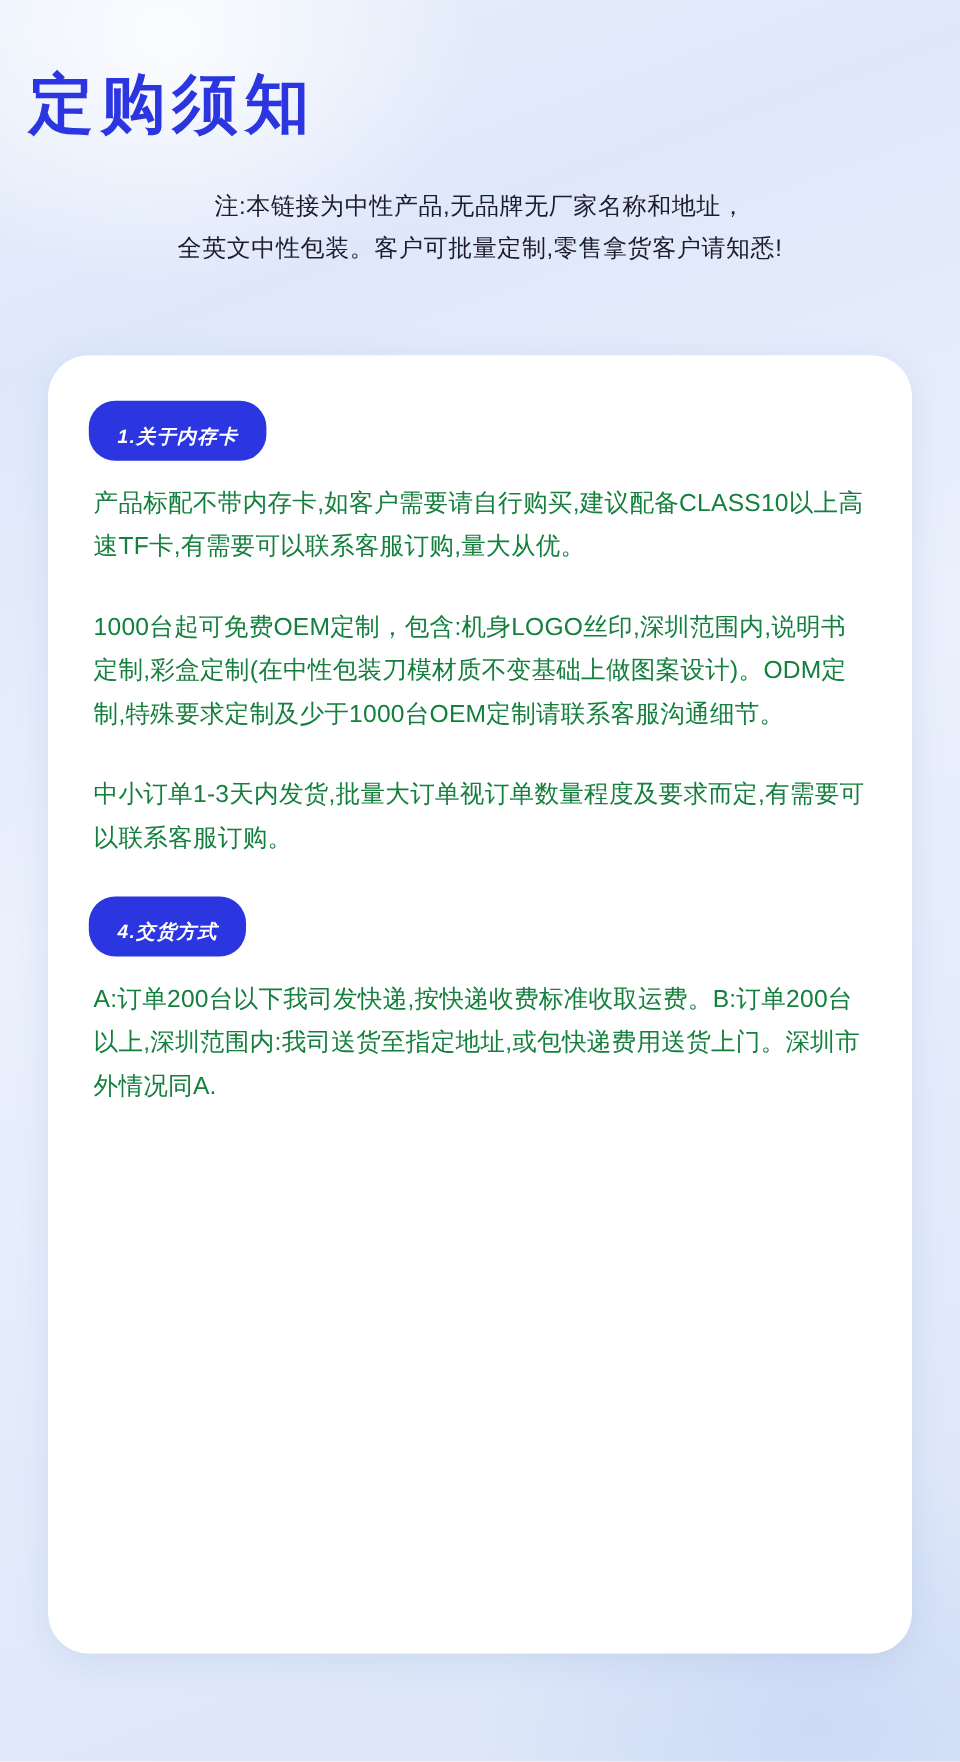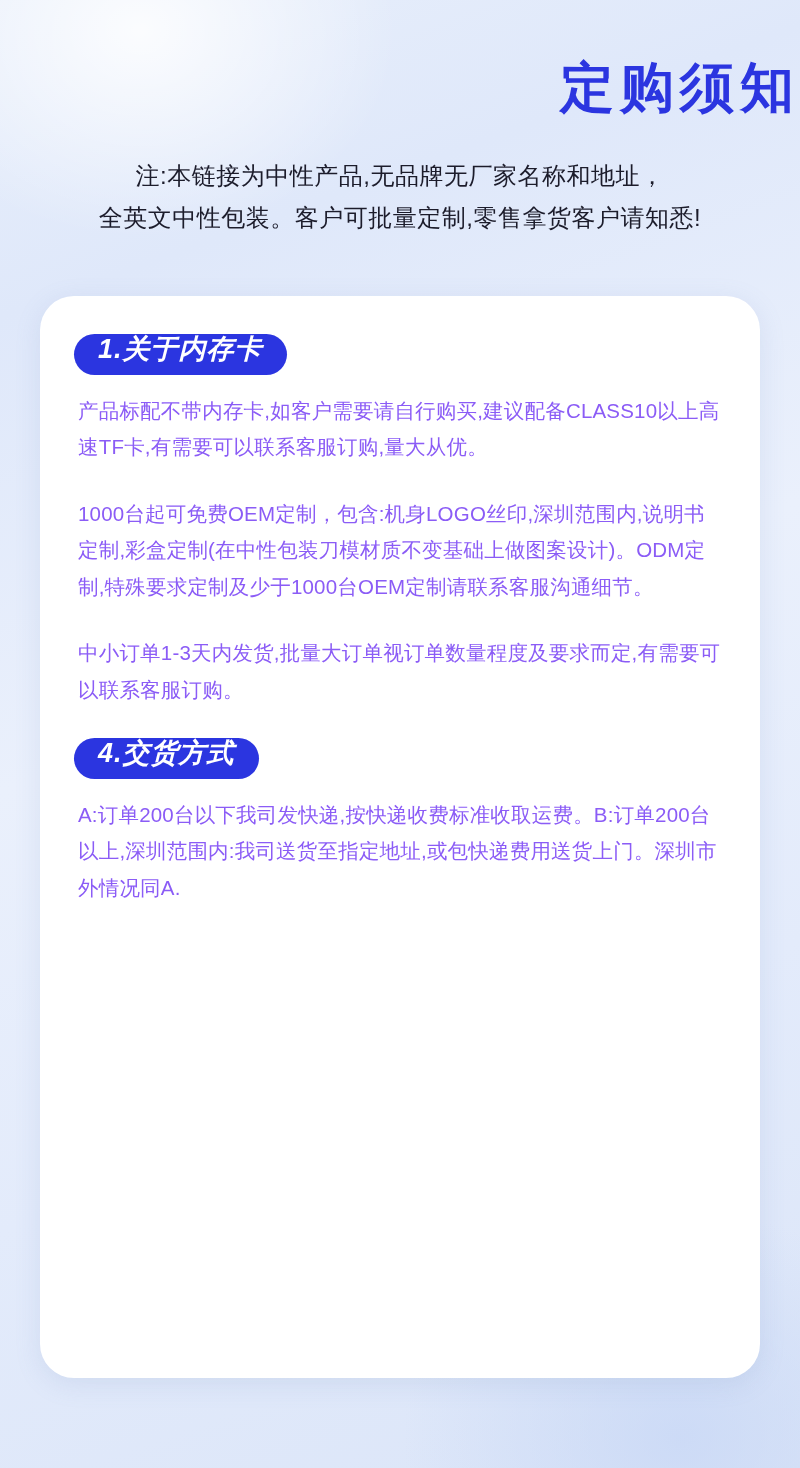--- a/index.html
+++ b/index.html
@@ -33,35 +33,35 @@
     background: radial-gradient(ellipse at center, rgba(255,255,255,0.85) 0%, rgba(255,255,255,0) 70%);
   }
   .glow-br {
     bottom: -200px;
     right: -160px;
     width: 560px;
     height: 460px;
     background: radial-gradient(ellipse at center, rgba(198,214,245,0.7) 0%, rgba(198,214,245,0) 70%);
   }
   .title {
-    text-align: right;
+    text-align: left;
     font-size: 54px;
     font-weight: bold;
     color: #2b35e0;
     letter-spacing: 6px;
     padding-top: 58px;
     line-height: 1.1;
     position: relative;
     margin-left: 24px;
   }
   .subtitle {
     margin-top: 38px;
     text-align: center;
     color: #1c1c2b;
-    font-size: 24px;
+    font-size: 20px;
     line-height: 1.75;
     letter-spacing: 0.5px;
     position: relative;
   }
   .subtitle div {
     white-space: nowrap;
   }
   .card {
     position: absolute;
     left: 40px;
@@ -74,32 +74,32 @@
     padding: 34px 34px 20px 34px;
     box-shadow: 0 6px 26px rgba(120,140,190,0.16);
   }
   .section {
     margin-bottom: 6px;
   }
   .chip {
     display: inline-block;
     background: #2b35e0;
     color: #ffffff;
-    font-size: 27px;
+    font-size: 16px;
     font-weight: bold;
     font-style: italic;
     border-radius: 22px;
-    padding: 1px 24px 10px 24px;
+    padding: 22px 24px 10px 24px;
     letter-spacing: 1px;
     line-height: 1.1;
   }
   .body-text {
     margin-top: 18px;
     margin-bottom: 30px;
-    color: #8b5cf6;
+    color: #15803d;
     font-size: 20.5px;
     line-height: 1.78;
     letter-spacing: 0.2px;
     padding: 0 4px;
   }
   .sec-1 { margin-top: 4px; }
 </style>
 </head>
 <body>
 

